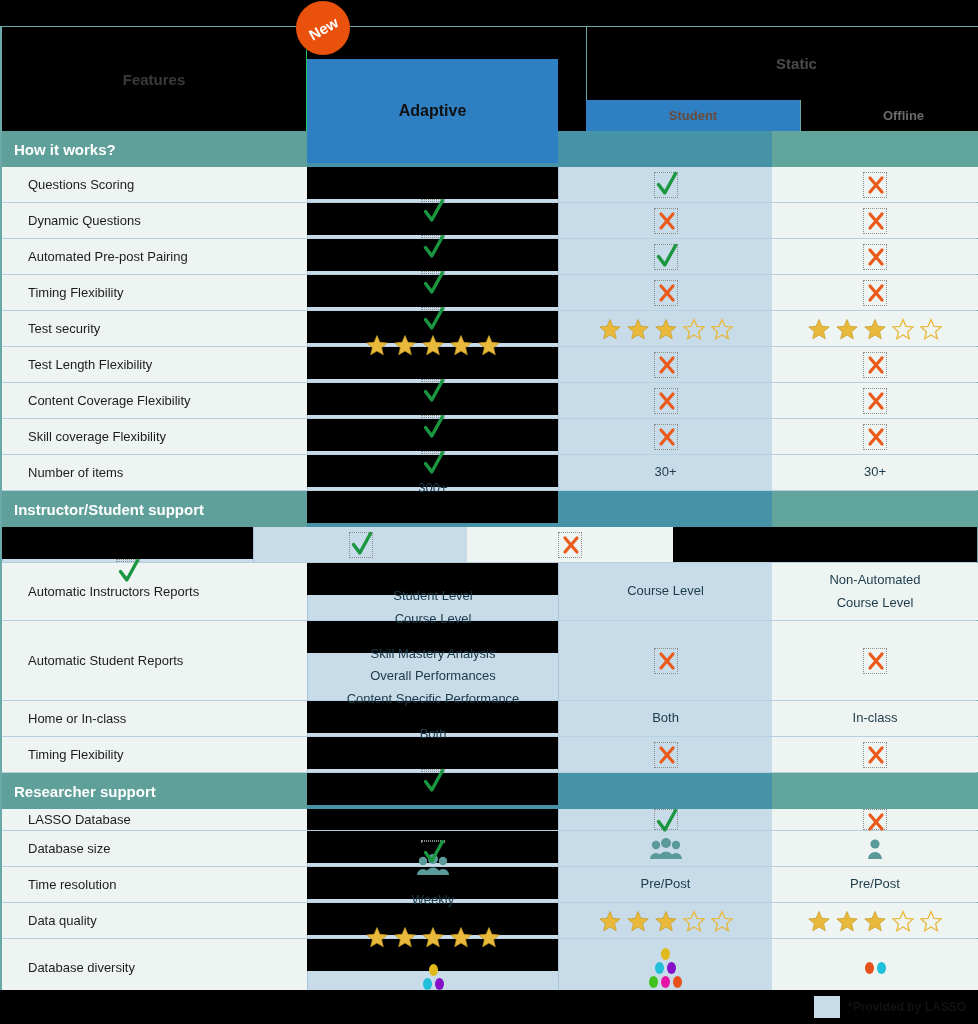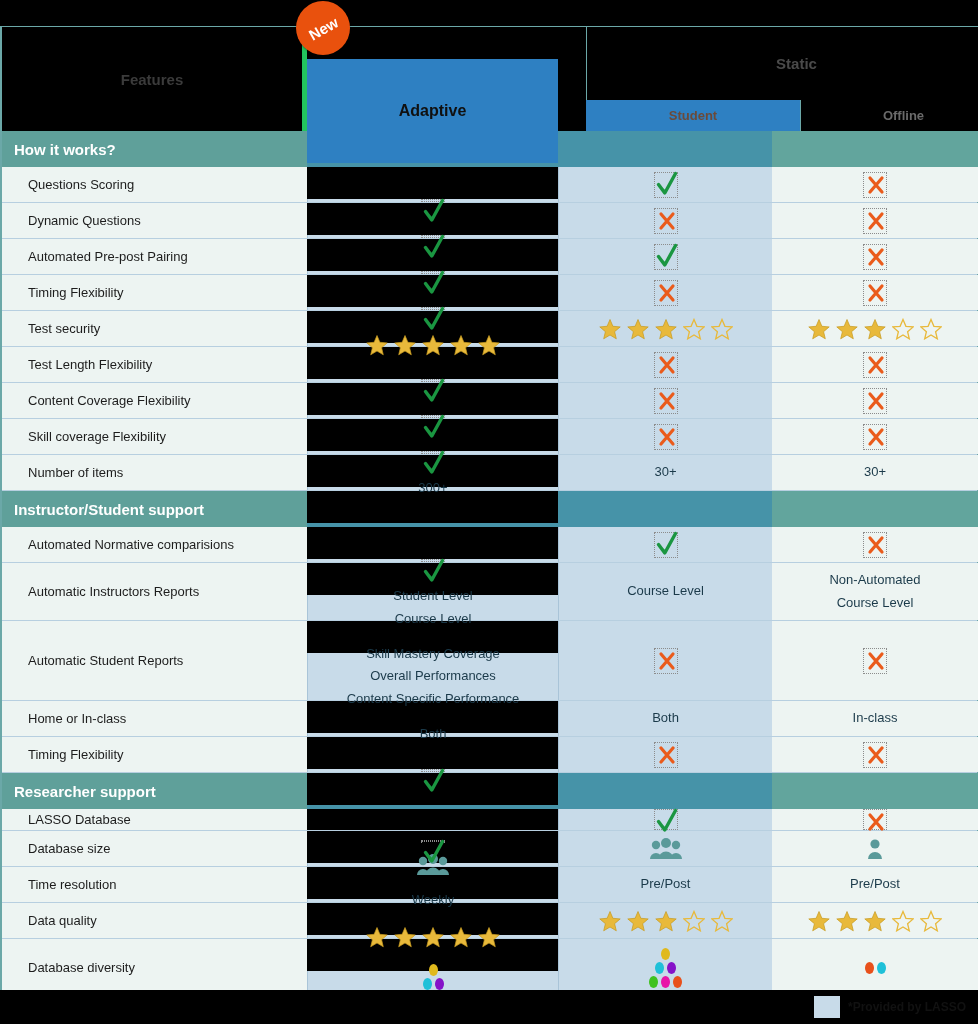--- a/index.html
+++ b/index.html
@@ -47,21 +47,21 @@
     height: 104px;
     display: flex;
     align-items: center;
     justify-content: center;
     font-size: 15px;
     font-weight: bold;
   }
   .hdr-features {
     background: #000000;
     color: #3b3b3b;
-    border-right: 5px solid #22c55e;
+    border-right: 1px solid #22c55e;
   }
   .hdr-adaptive {
     background: #2e80c2;
     color: #101010;
     font-size: 16px;
   }
   .hdr-static {
     background: #000000;
     color: #4a4a4a;
     font-size: 15px;
@@ -477,21 +477,20 @@
             <span class="line">30+</span>
           </div>
         </div>
         <div class="grid-row sec-row">
           <div class="sec-label c-feat">Instructor/Student support</div>
           <div class="sec-fill-blue c-adapt"></div>
           <div class="sec-fill-blue c-online"></div>
           <div class="sec-fill-teal c-offline"></div>
         </div>
         <div class="grid-row d-row" style="height:36px">
-          <div class="d-feat c-feat">Automated Normative comparisions</div>
           <div class="d-val c-adapt">
             <span class="mark">
               <svg width="22" height="28" viewBox="0 0 22 28">
                 <path d="M3 14 L8.5 21 L19 3 L16.5 9.5 L9 19 Z" fill="#1a9641"></path>
                 <path d="M2.5 13.5 L8.8 22 L19.5 2.5" fill="none" stroke="#1a9641" stroke-width="3.4" stroke-linecap="round" stroke-linejoin="round"></path>
               </svg>
             </span>
           </div>
           <div class="d-val c-online">
             <span class="mark">
@@ -519,21 +518,21 @@
             <span class="line">Course Level</span>
           </div>
           <div class="d-val plain c-offline">
             <span class="line">Non-Automated</span>
             <span class="line">Course Level</span>
           </div>
         </div>
         <div class="grid-row d-row" style="height:80px">
           <div class="d-feat c-feat">Automatic Student Reports</div>
           <div class="d-val c-adapt">
-            <span class="line">Skill Mastery Coverage</span>
+            <span class="line">Skill Mastery Analysis</span>
             <span class="line">Overall Performances</span>
             <span class="line">Content Specific Performance</span>
           </div>
           <div class="d-val c-online">
             <span class="mark">
               <svg width="22" height="28" viewBox="0 0 22 28">
                 <path d="M5 7 L17 21 M17 7 L5 21" stroke="#ea5b1b" stroke-width="3.2" stroke-linecap="round" fill="none"></path>
               </svg>
             </span>
           </div>

